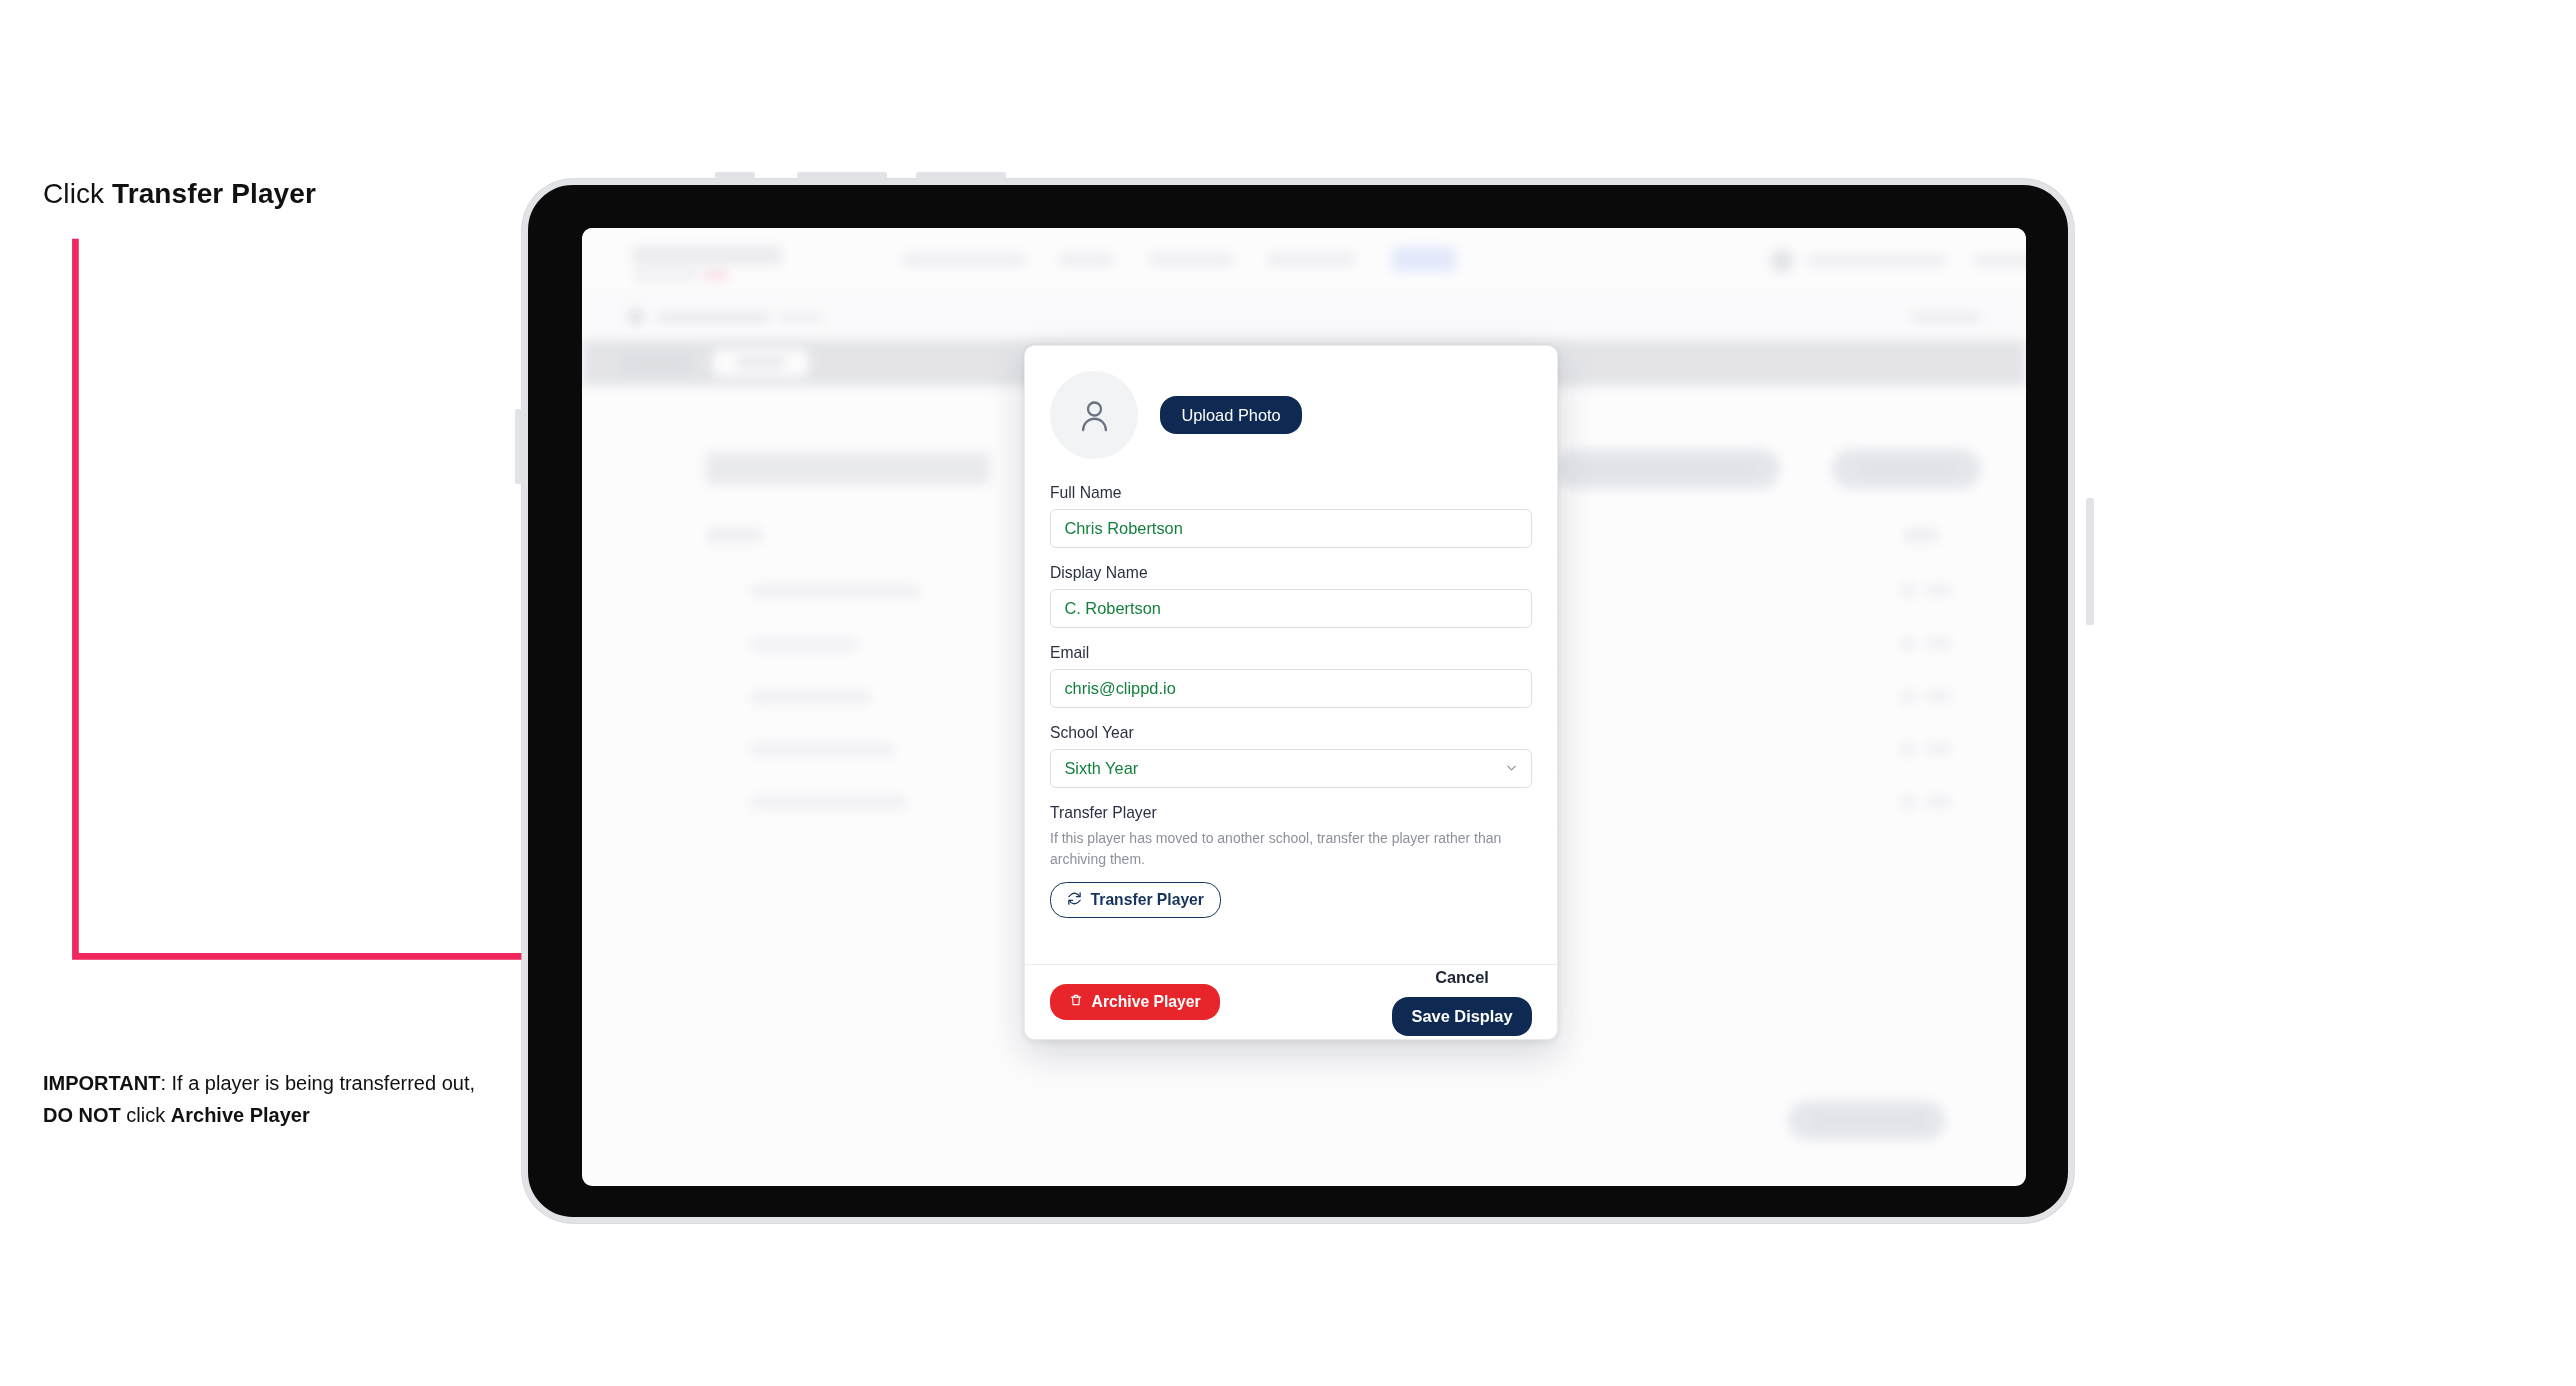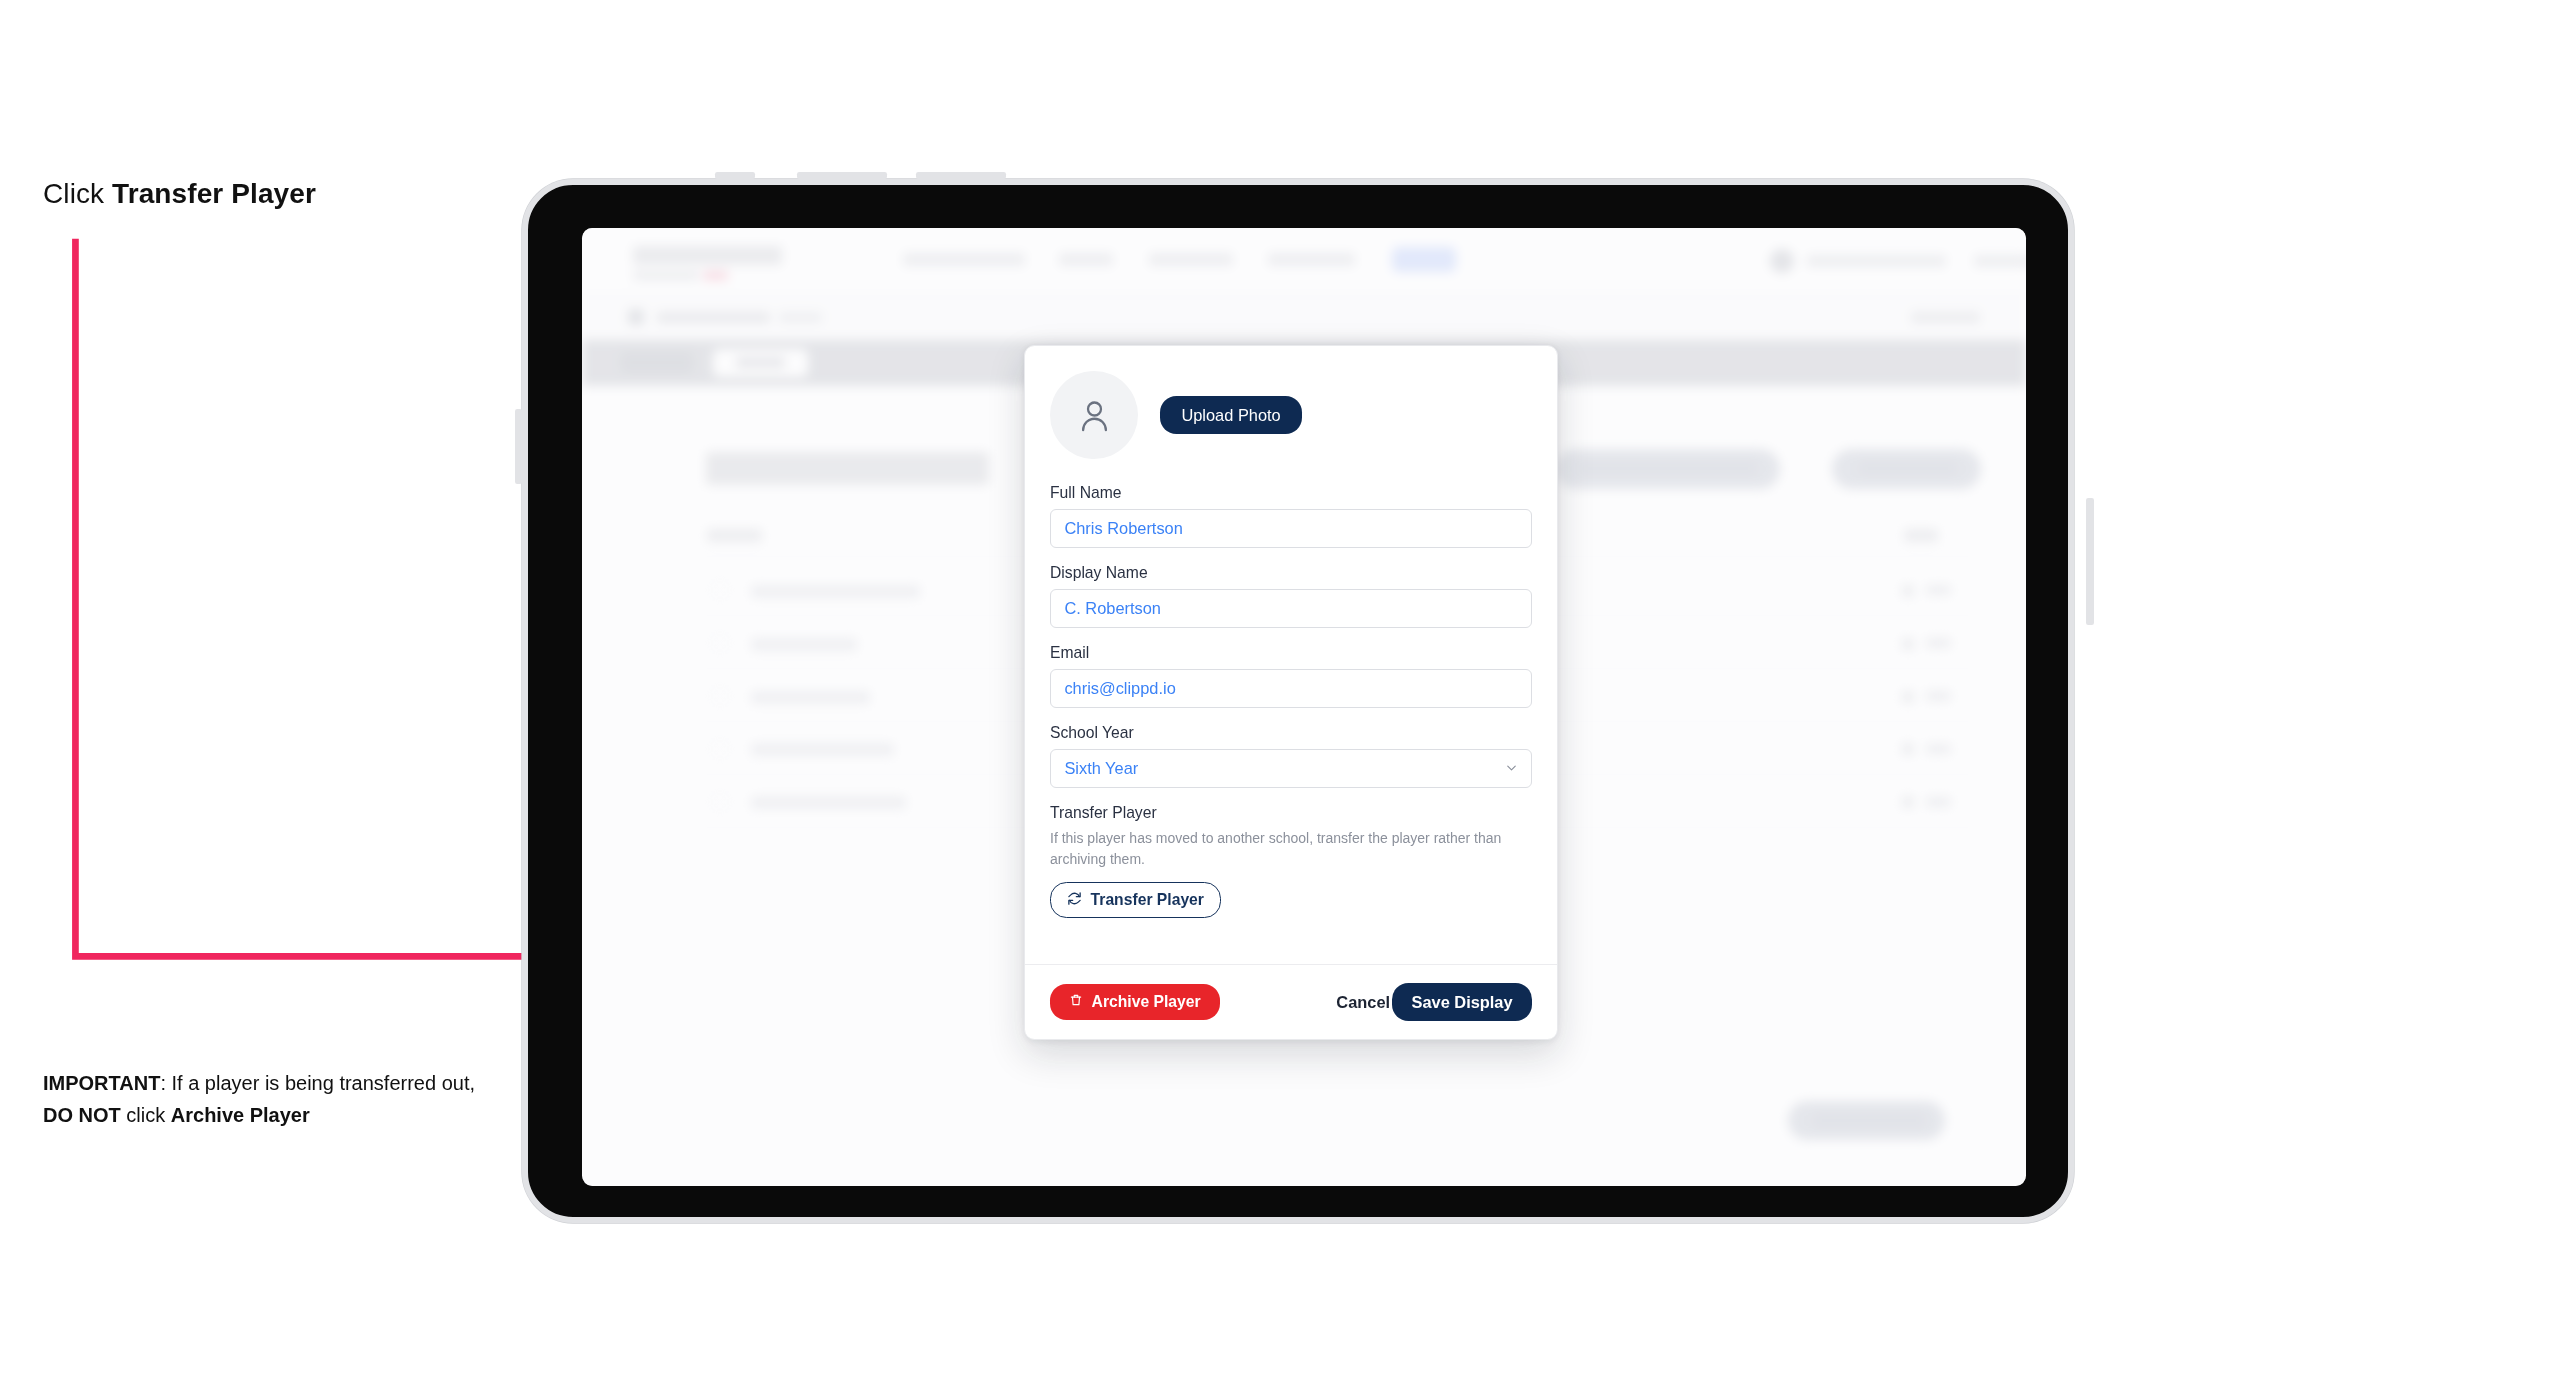--- a/index.html
+++ b/index.html
@@ -127,21 +127,21 @@
   .upload-btn {
     background: #0e2a52; color: #ffffff; border: none;
     border-radius: 16.4px; padding: 9.7px 21px; font-size: 16.4px;
     font-family: "Liberation Sans", sans-serif; cursor: pointer;
   }
 
   .field { margin-bottom: 16.4px; }
   .f-label { font-size: 15.7px; color: #2a3142; margin-bottom: 6.7px; display: block; }
   .f-input {
     width: 100%; height: 39px; border: 0.7px solid #dcdee3; border-radius: 6px;
-    background: #ffffff; font-size: 16.4px; color: #3b82f6; padding: 0 13.4px;
+    background: #ffffff; font-size: 16.4px; color: #15803d; padding: 0 13.4px;
     font-family: "Liberation Sans", sans-serif; outline: none;
   }
   .f-select-wrap { position: relative; }
   .f-select-wrap .chev {
     position: absolute; right: 13.4px; top: 50%; transform: translateY(-50%);
     pointer-events: none; color: #8a8f9a;
   }
   .f-select-wrap .chev svg { width: 15px; height: 15px; display: block; }
 
   .xfer-label { font-size: 15.7px; color: #2a3142; margin-bottom: 6px; display: block; }
@@ -159,21 +159,21 @@
     border-top: 0.7px solid #ececef; display: flex; align-items: center;
     justify-content: space-between; padding: 0 25px;
   }
   .archive-btn {
     display: inline-flex; align-items: center; gap: 8.2px;
     background: #e8252a; color: #ffffff; border: none; border-radius: 16.4px;
     padding: 9px 19.4px; font-size: 15.7px; font-weight: 600;
     font-family: "Liberation Sans", sans-serif; cursor: pointer;
   }
   .archive-btn svg { width: 14px; height: 14px; }
-  .foot-right { display: flex; align-items: center; gap: 2px; }
+  .foot-right { display: flex; align-items: center; gap: 10px; flex-direction: column; }
   .cancel-btn {
     background: none; border: none; font-size: 16.4px; font-weight: 700; color: #1d2433;
     font-family: "Liberation Sans", sans-serif; cursor: pointer;
   }
   .save-btn {
     background: #0e2a52; color: #ffffff; border: none; border-radius: 16.4px;
     padding: 9.7px 19.4px; font-size: 16.4px; font-weight: 600;
     font-family: "Liberation Sans", sans-serif; cursor: pointer;
   }
 </style>

